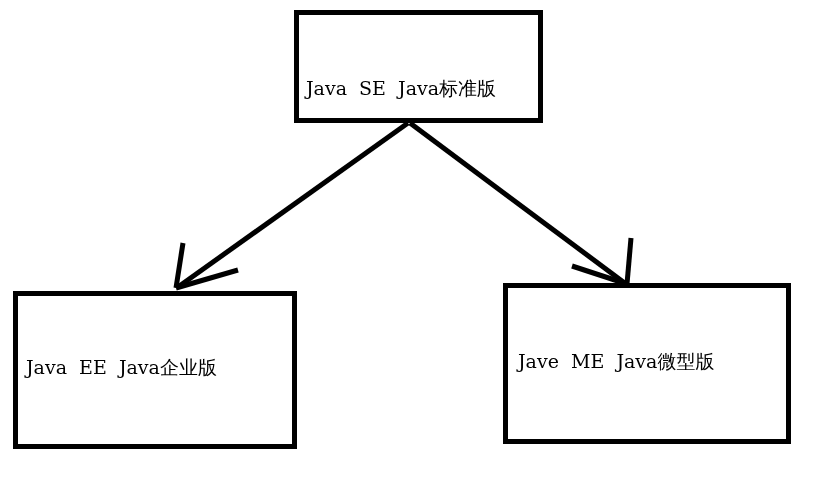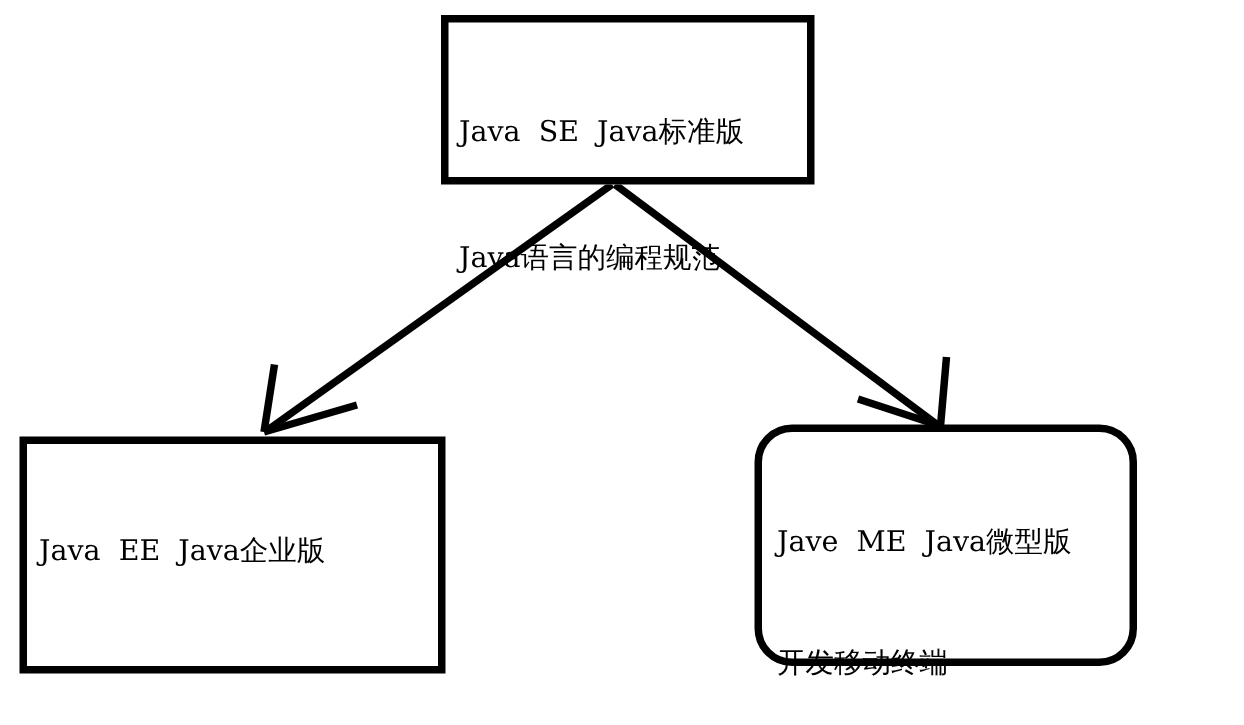--- a/index.html
+++ b/index.html
@@ -69,23 +69,22 @@
   }
   #node-ee .node-text {
     font-size: 19px;
     line-height: 27px;
     top: 4px;
     left: 8px;
   }
   #node-me {
     left: 503px;
     top: 283px;
-    width: 255px;
+    width: 288px;
     height: 161px;
-    border-radius: 25px;
   }
   #node-me .node-text {
     font-size: 19px;
     line-height: 27px;
     top: 6px;
     left: 10px;
   }
 </style>
 </head>
 <body>
@@ -103,33 +102,31 @@
     <g>
       <line x1="410" y1="123" x2="626" y2="284" stroke="#000000" stroke-width="5"></line>
       <line x1="627" y1="284" x2="631" y2="238" stroke="#000000" stroke-width="5"></line>
       <line x1="627" y1="284" x2="572" y2="266" stroke="#000000" stroke-width="5"></line>
     </g>
   </svg>
 
   <div class="node-box" id="node-root">
     <div class="node-text">
       <span class="node-line">Java  SE  Java标准版</span>
-      <span class="node-line">Java语言的编程规范</span>
     </div>
   </div>
 
   <div class="node-box" id="node-ee">
     <div class="node-text">
       <span class="node-line">Java  EE  Java企业版</span>
       
       
     </div>
   </div>
 
   <div class="node-box" id="node-me">
     <div class="node-text">
       <span class="node-line">Jave  ME  Java微型版</span>
-      <span class="node-line">开发移动终端</span>
       
     </div>
   </div>
 
 </div>
 
 </body></html>

